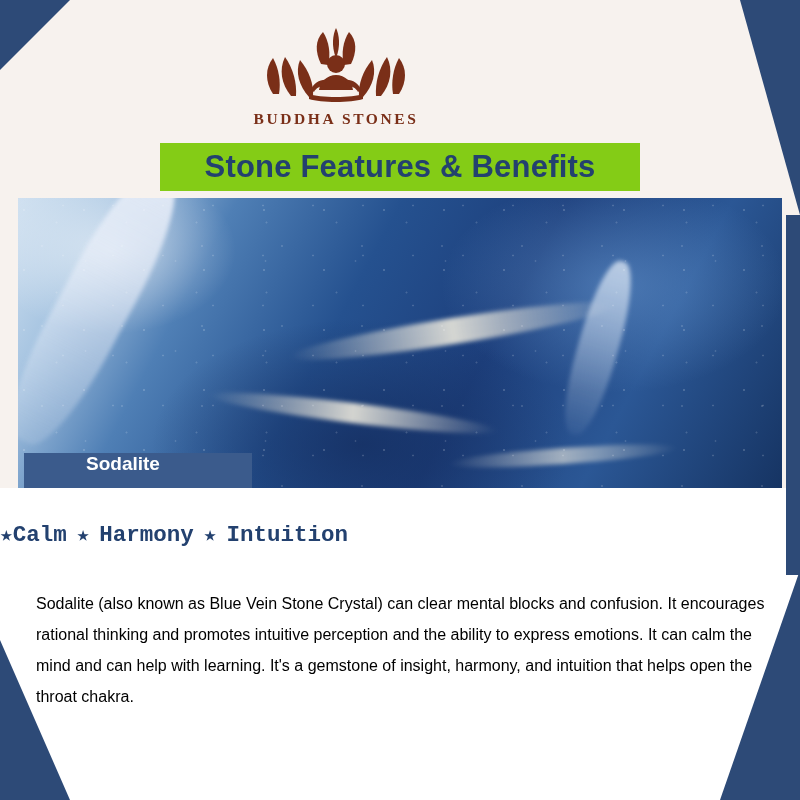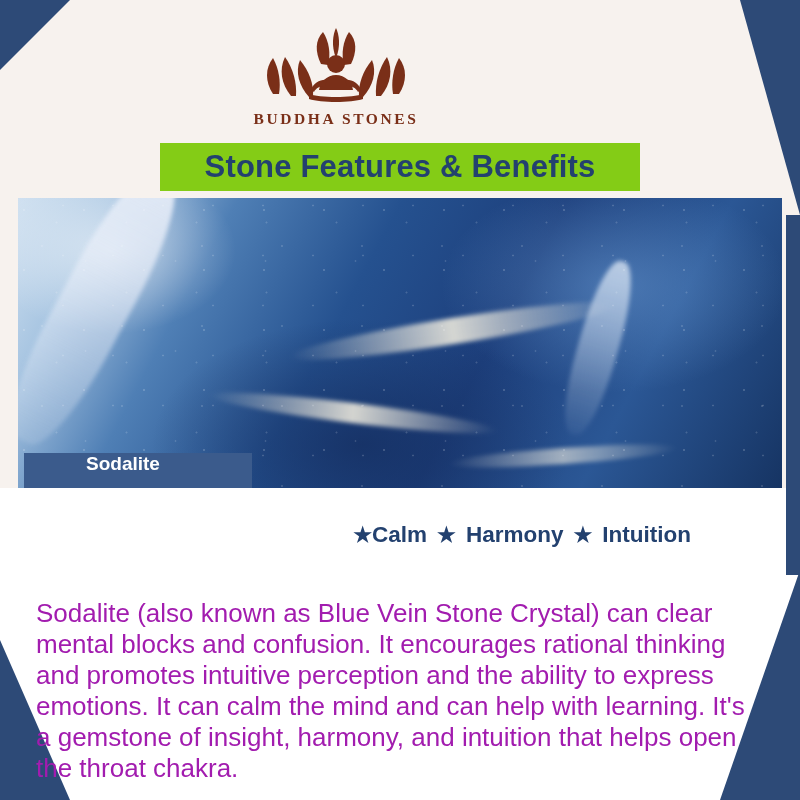--- a/index.html
+++ b/index.html
@@ -191,39 +191,40 @@
     font-weight: bold;
     margin-left: 62px;
   }
 
   
   .keywords {
     position: absolute;
     top: 522px;
     left: 0;
     width: 691px;
-    text-align: right;
+    text-align: left;
     color: #23416f;
     font-size: 22.5px;
     font-weight: bold;
+    font-family: Liberation Mono, monospace;
   }
   .keywords .star {
     color: #23416f;
     font-size: 21px;
   }
   .kw-gap { display: inline-block; width: 10px; }
 
   
   .body-copy {
     position: absolute;
     top: 572px;
     left: 36px;
     width: 730px;
-    color: #a21caf;
-    font-size: 26px;
+    color: #000000;
+    font-size: 16px;
     line-height: 31px;
   }
 
   .bottom-fill {
     position: absolute;
     left: 0;
     bottom: 0;
     width: 800px;
     height: 60px;
     background: #ffffff;

